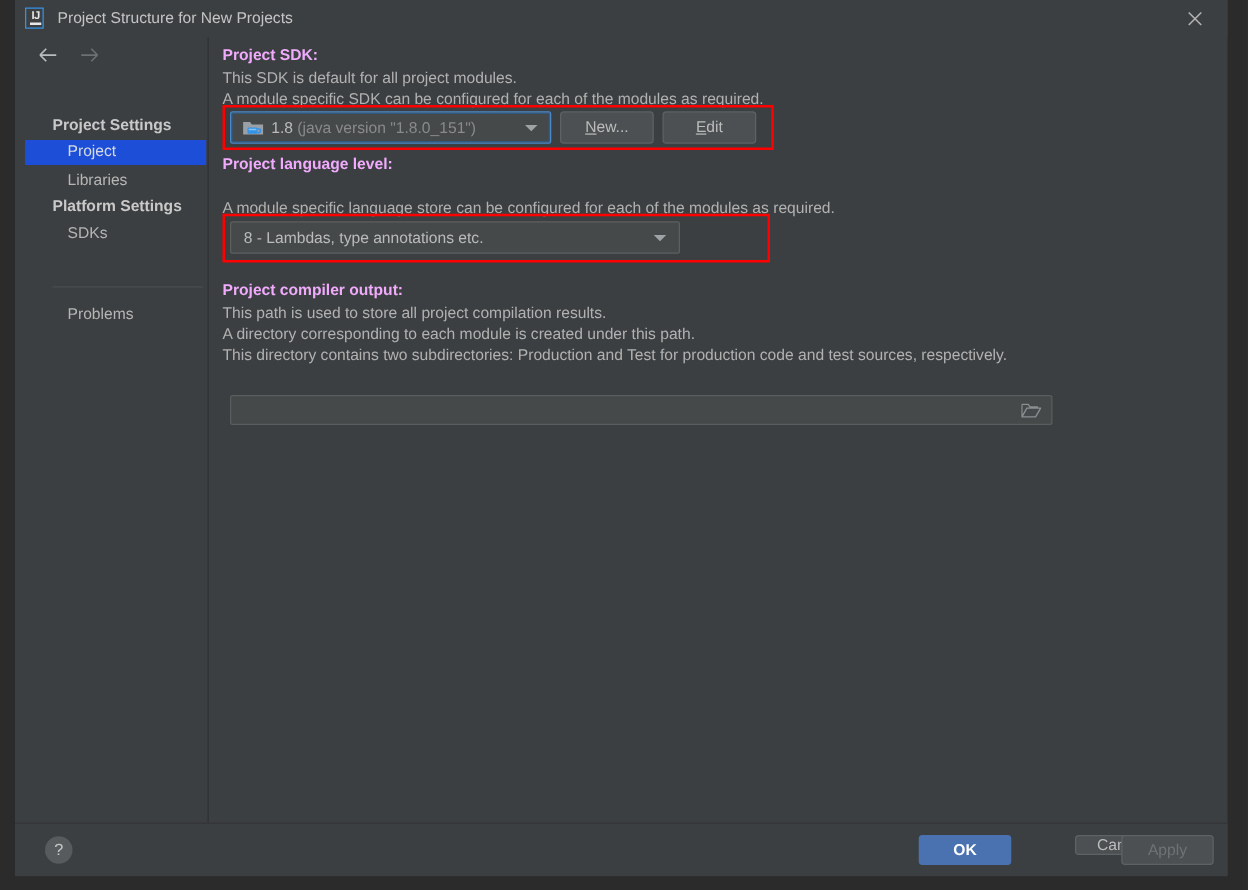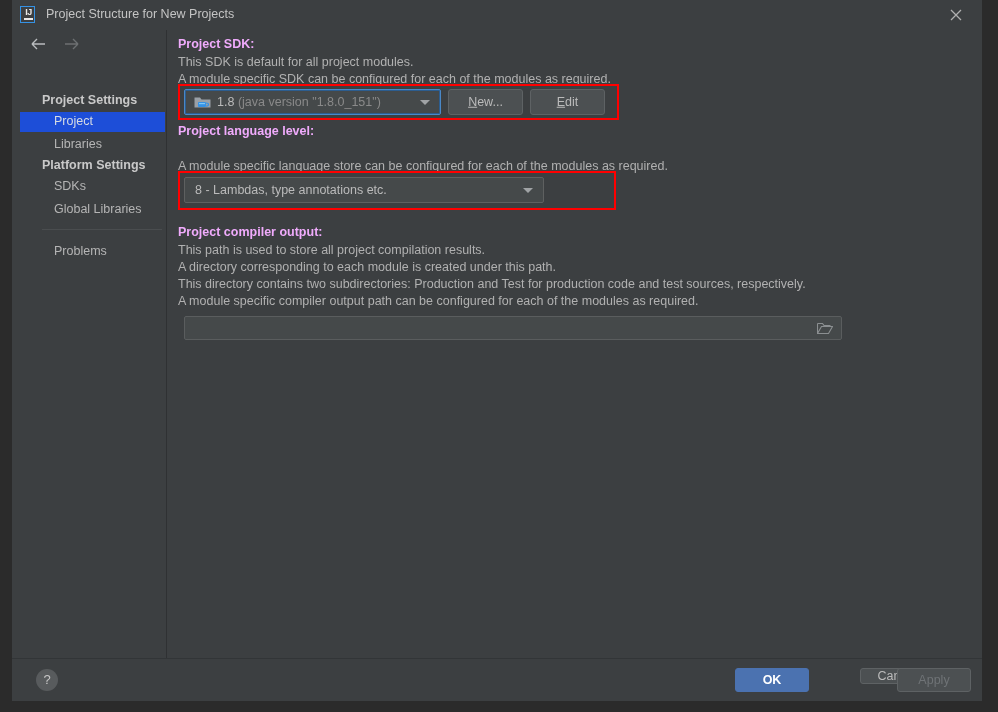--- a/index.html
+++ b/index.html
@@ -317,23 +317,20 @@
       <span>Project</span>
     </div>
     <div class="tree-item" style="top:105px;">
       <span>Libraries</span>
     </div>
 
     <div class="tree-group" style="top:128px;">Platform Settings</div>
 
     <div class="tree-item" style="top:147px;">
       <span>SDKs</span>
-    </div>
-    <div class="tree-item" style="top:170px;">
-      <span>Global Libraries</span>
     </div>
 
     <div id="sidebar-sep" style="top:199px;"></div>
 
     <div class="tree-item" style="top:212px;">
       <span>Problems</span>
     </div>
   </div>
 
   <div id="content">
@@ -375,21 +372,20 @@
       <div class="combo-label">8 - Lambdas, type annotations etc.</div>
       <div class="arrow"></div>
     </div>
 
     <div class="annot" style="left:11px; top:141px; width:438px; height:39px;"></div>
 
     <div class="sec-title" style="left:11px; top:195px;">Project compiler output:</div>
     <div class="sec-line" style="left:11px; top:213px;">This path is used to store all project compilation results.</div>
     <div class="sec-line" style="left:11px; top:247px;">This directory contains two subdirectories: Production and Test for production code and test sources, respectively.</div>
     <div class="sec-line" style="left:11px; top:230px;">A directory corresponding to each module is created under this path.</div>
-    <div class="sec-line" style="left:11px; top:264px;">A module specific compiler output path can be configured for each of the modules as required.</div>
 
     <div class="textfield" style="left:17px; top:286px; width:658px; height:24px;">
       <div class="tf-value" title=""></div>
       <div class="browse-icon">
         <svg width="16" height="14" viewBox="0 0 16 14">
           <path d="M0.5 2.5 H5.5 L7 4.5 H13.5 M0.5 2.5 V12.5 H11.5 L15.5 5.5 H4.5 L0.5 12.5" stroke="#8b8f91" stroke-width="1.1" fill="none"></path>
         </svg>
       </div>
     </div>
 

